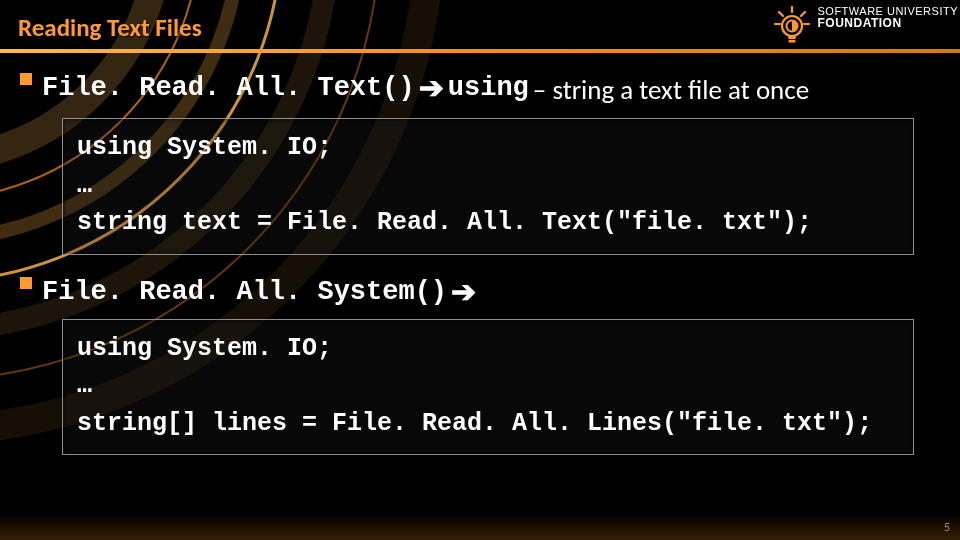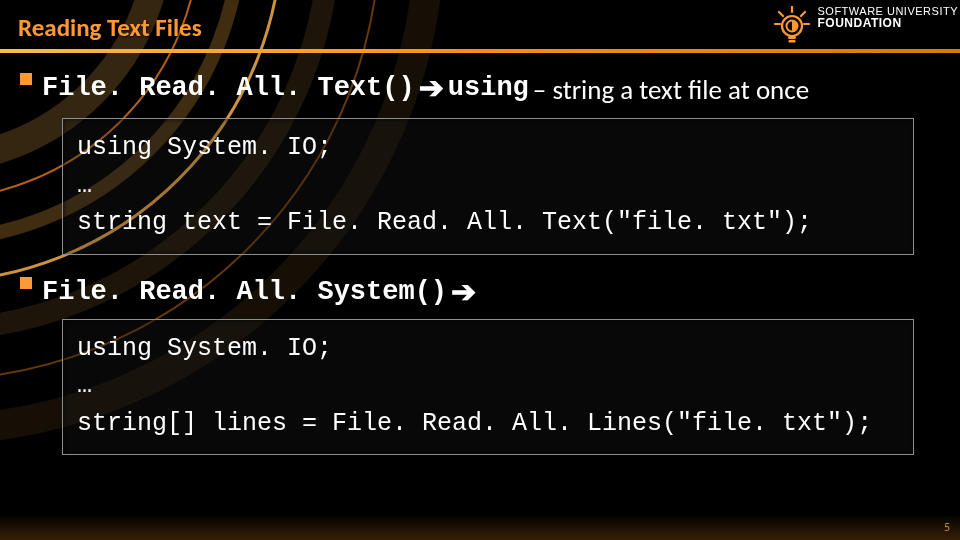--- a/index.html
+++ b/index.html
@@ -84,21 +84,21 @@
   .desc {
     font-weight: 400;
   }
   .code-box {
     margin: 0 28px 22px 44px;
     border: 1.5px solid #8e8e8e;
     background: rgba(30,30,30,0.25);
     padding: 10px 14px 12px 14px;
     font-family: Consolas, "Courier New", monospace;
     font-size: 25px;
-    font-weight: 400;
+    font-weight: 700;
     color: #fff;
     line-height: 1.5;
     white-space: pre;
     box-shadow: 1px 1px 4px rgba(0,0,0,0.6) inset;
   }
   .page-num {
     position: absolute;
     right: 10px; bottom: 6px;
     font-size: 12px;
     color: #c88a3a;

